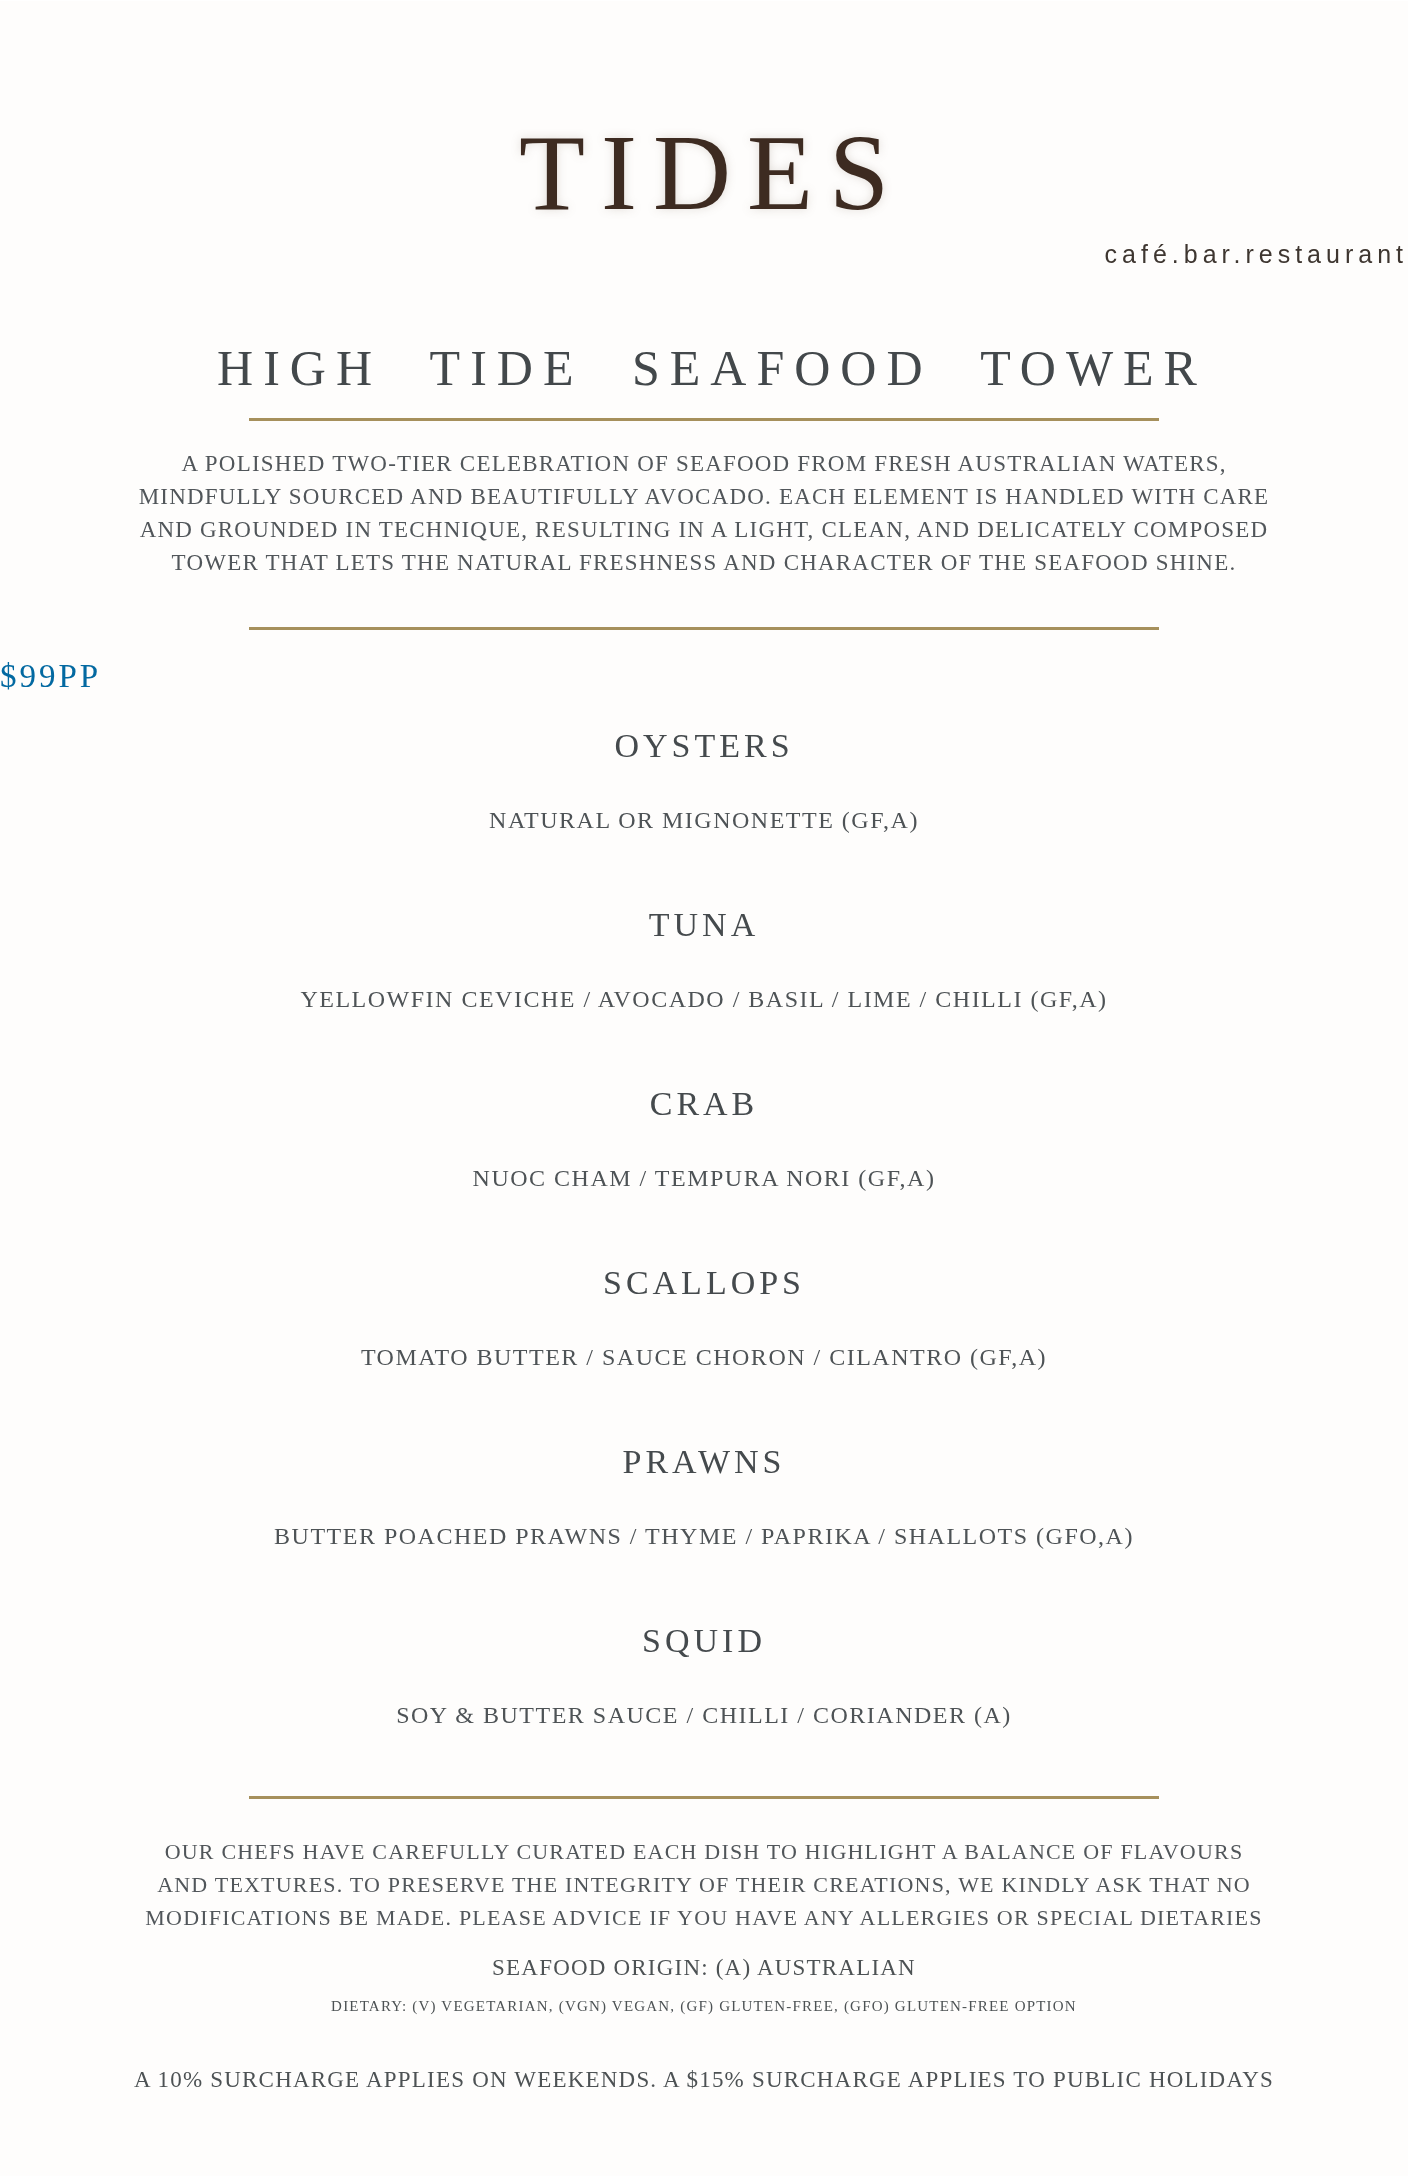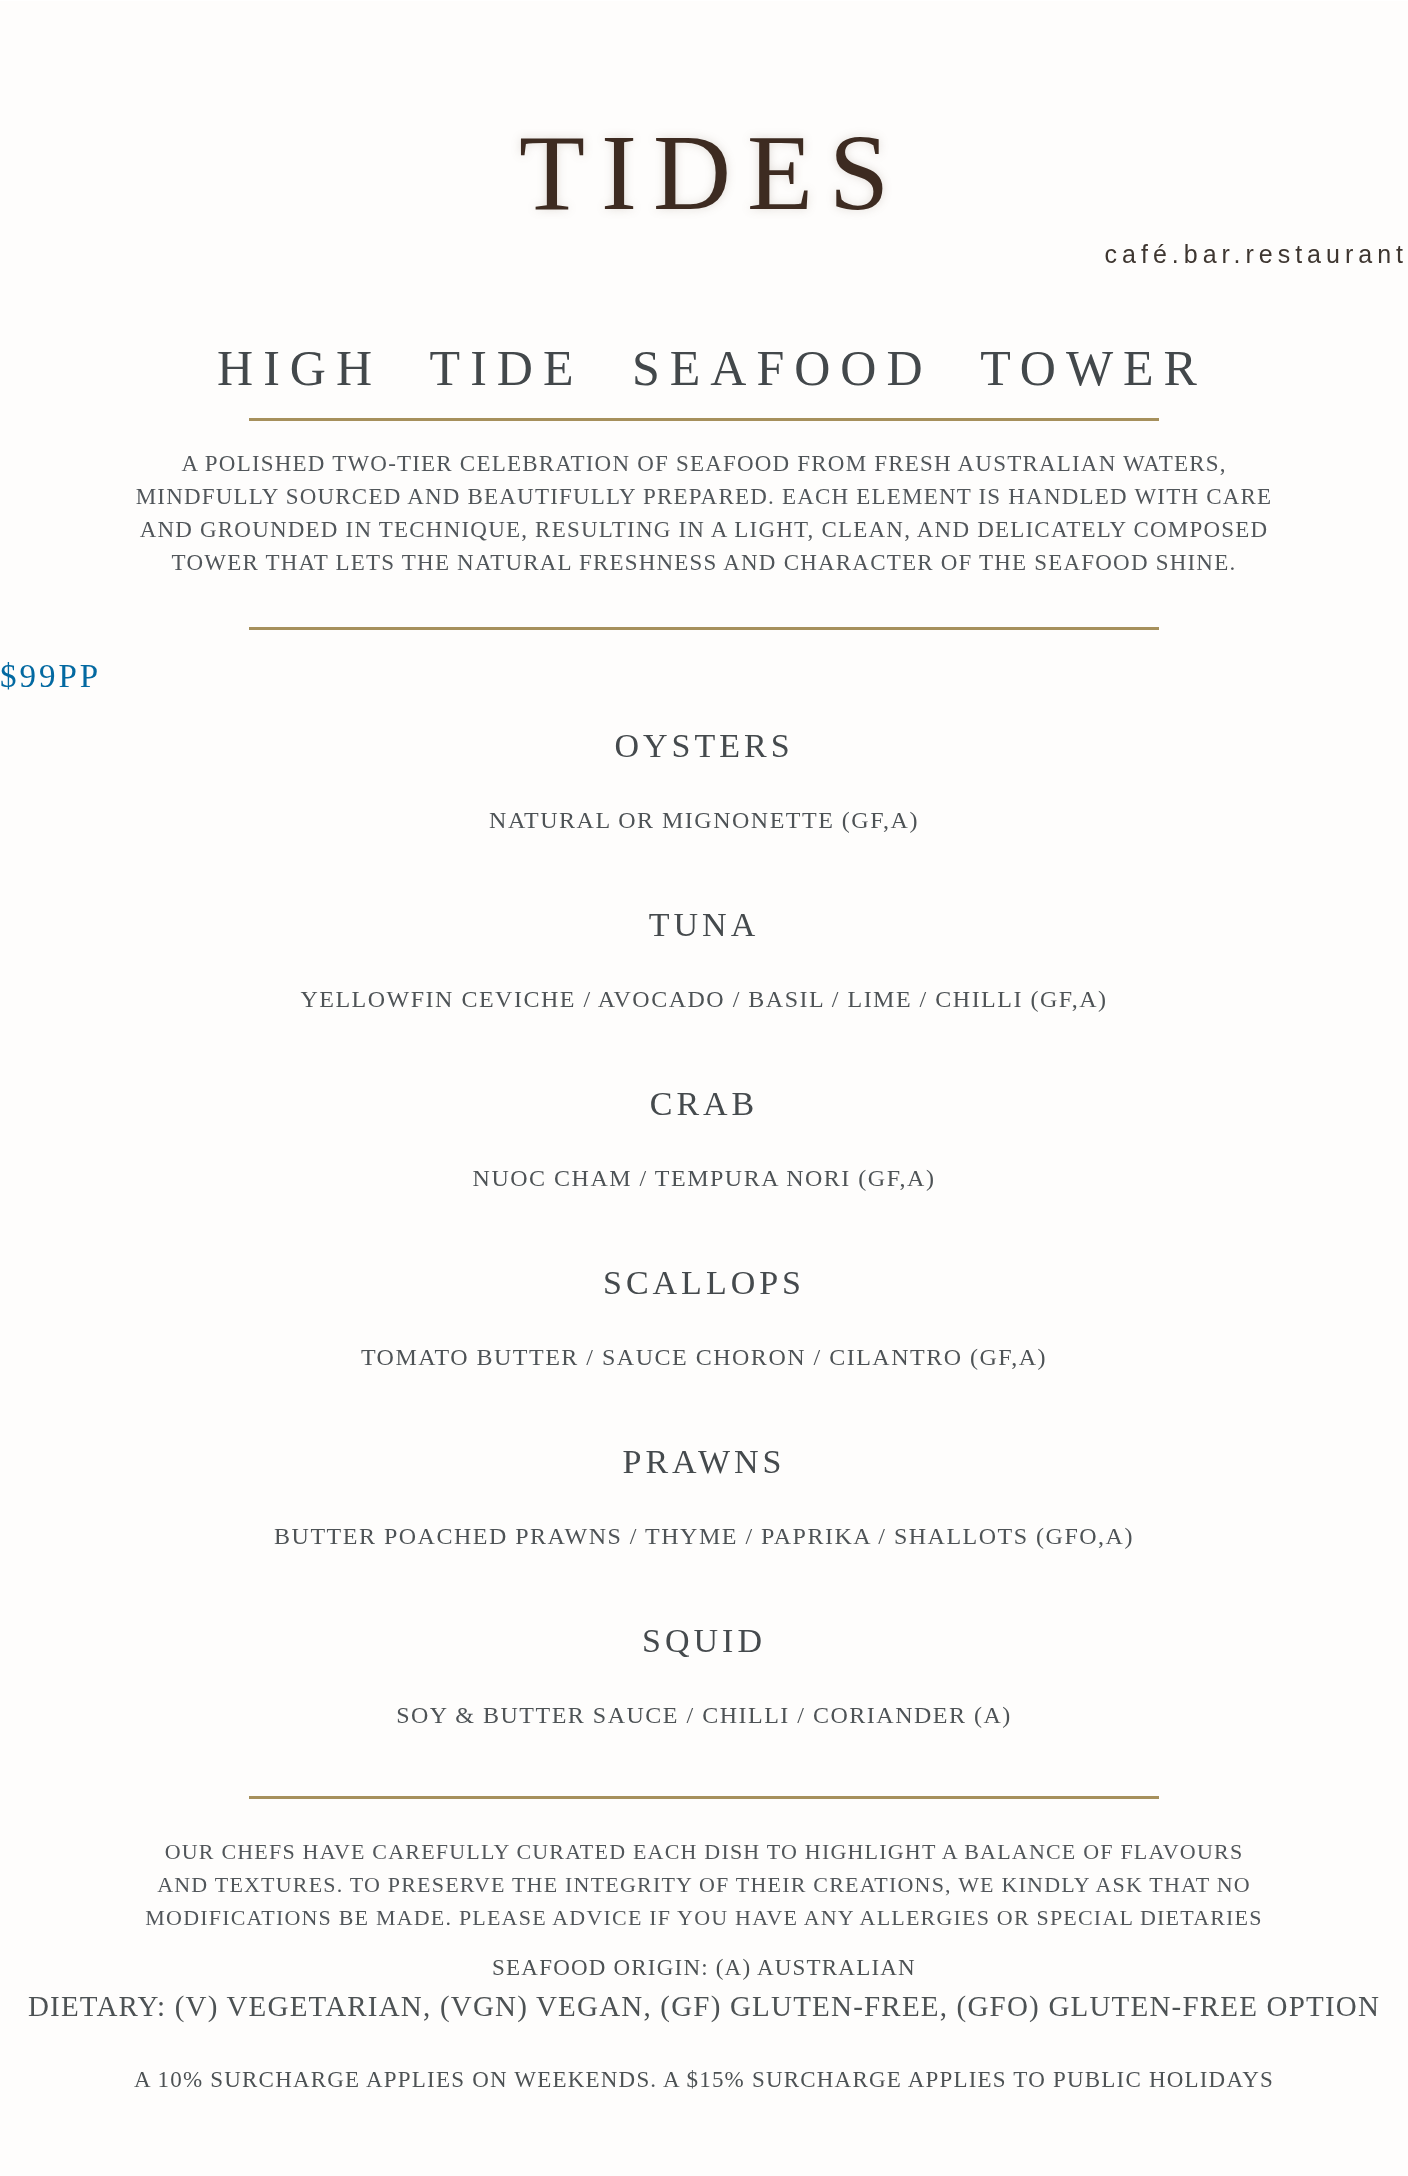--- a/index.html
+++ b/index.html
@@ -112,21 +112,21 @@
     margin-top: 18px;
     text-align: center;
     font-size: 23px;
     line-height: 32px;
     letter-spacing: 1.2px;
     color: #4d5254;
   }
   .footer-dietary {
     margin-top: 6px;
     text-align: center;
-    font-size: 29px;
+    font-size: 15px;
     line-height: 32px;
     letter-spacing: 1.2px;
     color: #4d5254;
   }
   .footer-surcharge {
     margin-top: 42px;
     text-align: center;
     font-size: 23px;
     line-height: 32px;
     letter-spacing: 1.2px;
@@ -139,21 +139,21 @@
 <div class="page">
 
   <div class="logo-title">TIDES</div>
   <div class="logo-tagline">café.bar.restaurant</div>
 
   <div class="menu-heading">HIGH TIDE SEAFOOD TOWER</div>
   <div class="gold-rule rule-heading"></div>
 
   <div class="intro">
     <div>A POLISHED TWO-TIER CELEBRATION OF SEAFOOD FROM FRESH AUSTRALIAN WATERS,</div>
-    <div>MINDFULLY SOURCED AND BEAUTIFULLY PREPARED.   EACH ELEMENT IS HANDLED WITH CARE</div>
+    <div>MINDFULLY SOURCED AND BEAUTIFULLY AVOCADO.   EACH ELEMENT IS HANDLED WITH CARE</div>
     <div>AND GROUNDED IN TECHNIQUE, RESULTING IN A LIGHT, CLEAN, AND DELICATELY COMPOSED</div>
     <div>TOWER THAT LETS THE NATURAL FRESHNESS AND CHARACTER OF THE SEAFOOD SHINE.</div>
   </div>
 
   <div class="gold-rule rule-mid"></div>
 
   <div class="price-row">$99PP</div>
 
   <div class="items">
 

